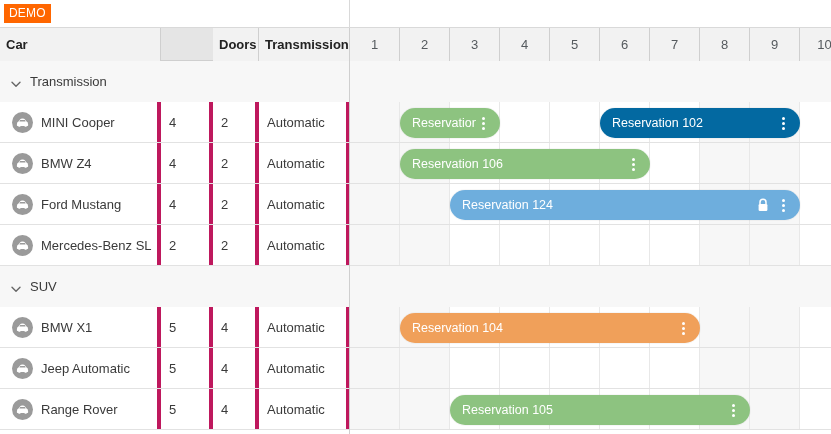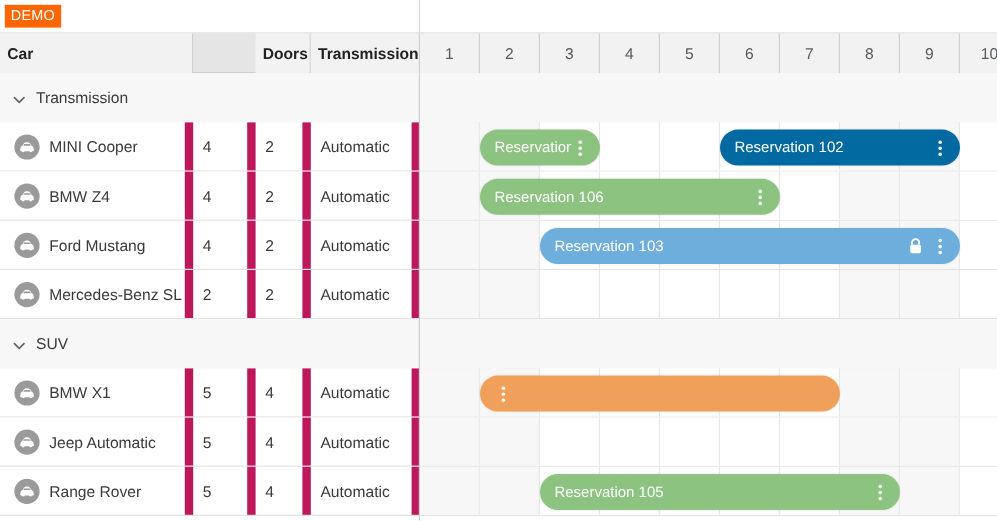--- a/index.html
+++ b/index.html
@@ -60,21 +60,21 @@
 
   
   .row .leftpane {
     position:absolute; left:0; top:0; width:350px; height:100%;
     border-bottom:1px solid #e2e2e2; background:#ffffff;
   }
   .cell {
     position:absolute; top:0; height:100%;
     display:flex; align-items:center;
     font-size:13px; color:#3a3a3a;
-    border-right:7px solid #be185d;
+    border-right:4px solid #be185d;
     white-space:nowrap;
   }
   .c-car   { left:0px;   width:161px; padding-left:12px; }
   .c-seats { left:161px; width:52px;  padding-left:8px; }
   .c-doors { left:213px; width:46px;  padding-left:8px; }
   .c-trans { left:259px; width:91px;  padding-left:8px; }
 
   .car-name { margin-left:8px; color:#3a3a3a; }
 
   
@@ -410,34 +410,35 @@
         </div>
         <div class="resv" style="left: 400px; width: 250px; top: 88px; background: rgb(141, 195, 128);">
           <span class="rlabel">Reservation 106</span>
           <span class="kebab">
             <i></i>
             <i></i>
             <i></i>
           </span>
         </div>
         <div class="resv" style="left: 450px; width: 350px; top: 129px; background: rgb(110, 174, 221);">
-          <span class="rlabel">Reservation 103</span>
+          <span class="rlabel">Reservation 124</span>
           <span class="lock">
             <svg width="12" height="14" viewBox="0 0 12 14">
               <path d="M3 6 V4.2 A3 3 0 0 1 9 4.2 V6" fill="none" stroke="#ffffff" stroke-width="1.5"></path>
               <rect x="1.6" y="6" width="8.8" height="7" rx="1.2" fill="#ffffff"></rect>
             </svg>
           </span>
           <span class="kebab">
             <i></i>
             <i></i>
             <i></i>
           </span>
         </div>
         <div class="resv" style="left: 400px; width: 300px; top: 252px; background: rgb(240, 160, 90);">
+          <span class="rlabel">Reservation 104</span>
           <span class="kebab">
             <i></i>
             <i></i>
             <i></i>
           </span>
         </div>
         <div class="resv" style="left: 450px; width: 300px; top: 334px; background: rgb(141, 195, 128);">
           <span class="rlabel">Reservation 105</span>
           <span class="kebab">
             <i></i>

